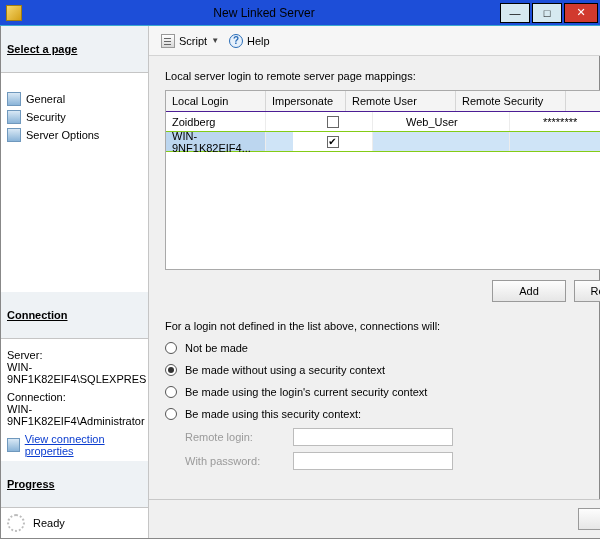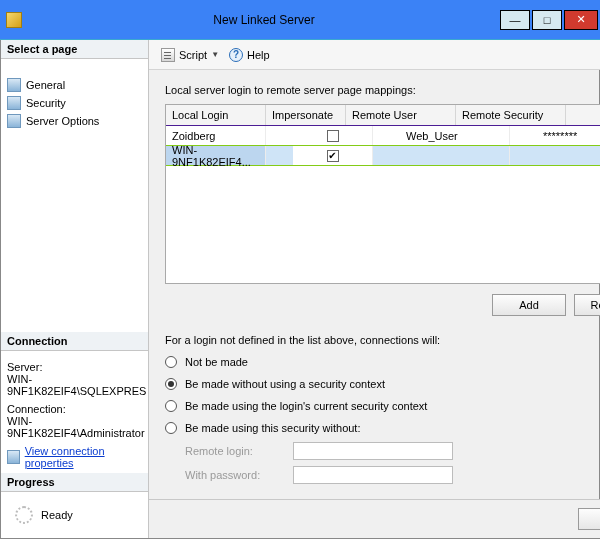--- a/index.html
+++ b/index.html
@@ -13,22 +13,22 @@
     overflow: hidden;
   }
   .window {
     width: 600px;
     height: 539px;
     background: #52c3e8;
     display: flex;
     flex-direction: column;
   }
   .titlebar {
-    height: 40px;
-    background: #3b82f6;
+    height: 26px;
+    background: #1d4ed8;
     display: flex;
     align-items: center;
     border-bottom: 1px solid #3aa8d0;
   }
   .titlebar-icon {
     width: 16px; height: 16px;
     margin: 0 6px;
     background: linear-gradient(135deg,#f5d76e,#d4a017);
     border: 1px solid #a07d12;
   }
@@ -59,23 +59,24 @@
   .left-pane {
     width: 148px;
     background: #fff;
     border-right: 1px solid #c5c5c5;
     display: flex;
     flex-direction: column;
   }
   .section-header {
     background: #eef2f5;
     border-bottom: 1px solid #c5c5c5;
-    padding: 3px 6px;
+    padding: 17px 6px;
     font-weight: bold;
     font-size: 11px;
+    text-decoration: underline;
   }
   .page-list { flex: 0 0 auto; padding: 17px 0; }
   .page-item {
     display: flex; align-items: center;
     padding: 2px 6px;
     gap: 5px;
     cursor: default;
   }
   .page-item .pic {
     width: 14px; height: 14px;
@@ -89,21 +90,21 @@
   .link {
     color: #0a3ccf; text-decoration: underline;
     display: flex; align-items: center; gap: 5px;
     margin-top: 6px;
   }
   .link .lic {
     width: 14px; height: 14px;
     background: linear-gradient(#d8e8f5,#8ab4d8);
     border: 1px solid #6f98bd;
   }
-  .progress-body { padding: 14px; display:flex; align-items:center; gap:8px;}
+  .progress-body { padding: 6px; display:flex; align-items:center; gap:8px;}
   .spinner {
     width: 18px; height: 18px;
     border: 2px dotted #bcbcbc;
     border-radius: 50%;
   }
   
   .right-pane {
     flex: 1;
     display: flex;
     flex-direction: column;
@@ -305,21 +306,21 @@
           <div class="radio-row">
             <span class="radio checked"></span>
             <span>Be made without using a security context</span>
           </div>
           <div class="radio-row">
             <span class="radio"></span>
             <span>Be made using the login's current security context</span>
           </div>
           <div class="radio-row">
             <span class="radio"></span>
-            <span>Be made using this security without:</span>
+            <span>Be made using this security context:</span>
           </div>
         </div>
 
         <div class="cred-rows">
           <div class="cred-row">
             <span class="cred-label">Remote login:</span>
             <span class="cred-input"></span>
           </div>
           <div class="cred-row">
             <span class="cred-label">With password:</span>

